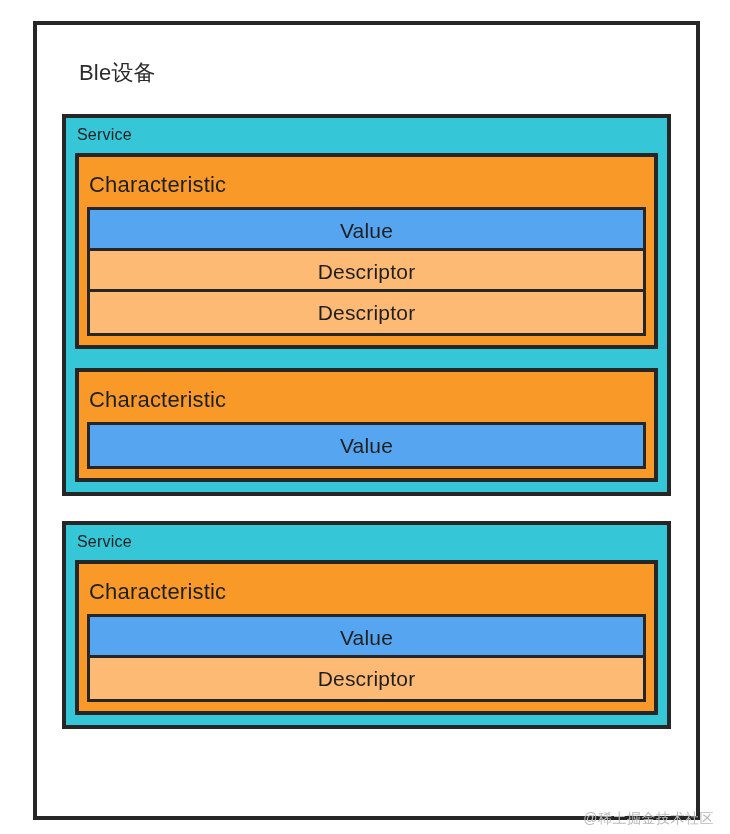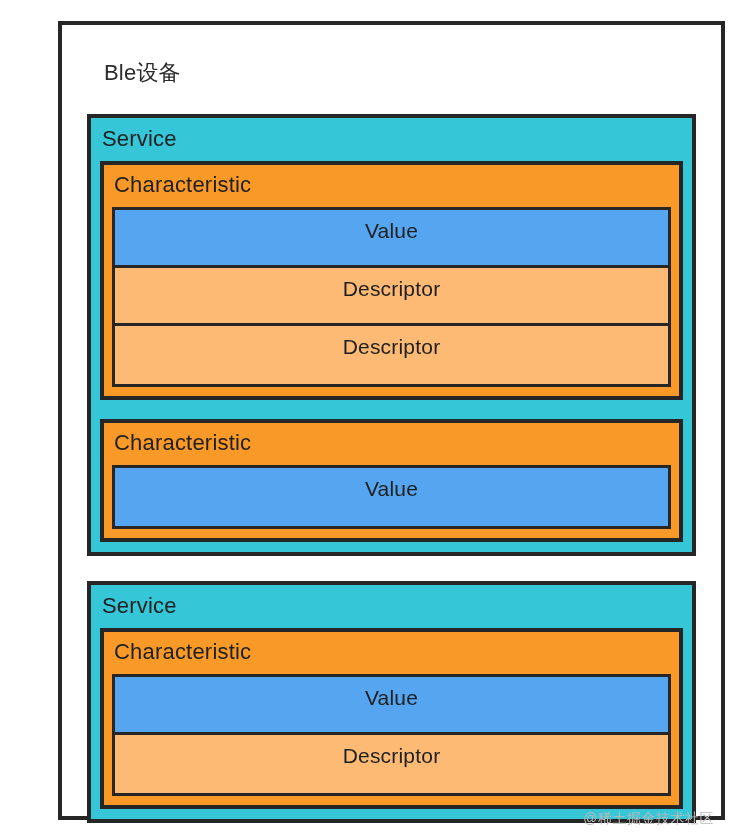--- a/index.html
+++ b/index.html
@@ -18,21 +18,20 @@
   
   .device-frame {
     position: absolute;
     left: 33px;
     top: 21px;
     width: 667px;
     height: 799px;
     box-sizing: border-box;
     border: 4px solid #262626;
     background: #ffffff;
-    margin-left: 25px;
   }
 
   .device-title {
     position: absolute;
     left: 42px;
     top: 33px;
     font-size: 22px;
     color: #2b2b2b;
     letter-spacing: .2px;
     white-space: nowrap;
@@ -49,52 +48,52 @@
   .service {
     box-sizing: border-box;
     border: 4px solid #262626;
     background: #35c6d8;
     padding: 6px 9px 10px 9px;
     margin-bottom: 25px;
   }
   .service:last-child { margin-bottom: 0; }
 
   .service-label {
-    font-size: 22px;
+    font-size: 16px;
     color: #1f1f1f;
     padding: 2px 2px 9px 2px;
     letter-spacing: .2px;
   }
 
   
   .characteristic {
     box-sizing: border-box;
     border: 4px solid #262626;
     background: #f99a28;
-    padding: 4px 8px 9px 8px;
+    padding: 12px 8px 9px 8px;
     margin-bottom: 19px;
   }
   .characteristic:last-child { margin-bottom: 0; }
 
   .characteristic-label {
     font-size: 22px;
     color: #1f1f1f;
     padding: 3px 2px 9px 2px;
     letter-spacing: .2px;
   }
 
   
   .attr-rows {
     box-sizing: border-box;
     border: 3px solid #262626;
     background: #262626;
   }
   .attr-row {
     box-sizing: border-box;
-    height: 58px;
+    height: 41px;
     line-height: 41px;
     text-align: center;
     font-size: 21px;
     color: #1f1f1f;
     letter-spacing: .2px;
     border-bottom: 3px solid #262626;
   }
   .attr-row:last-child { border-bottom: none; }
 
   .attr-row.value      { background: #55a5f0; }

